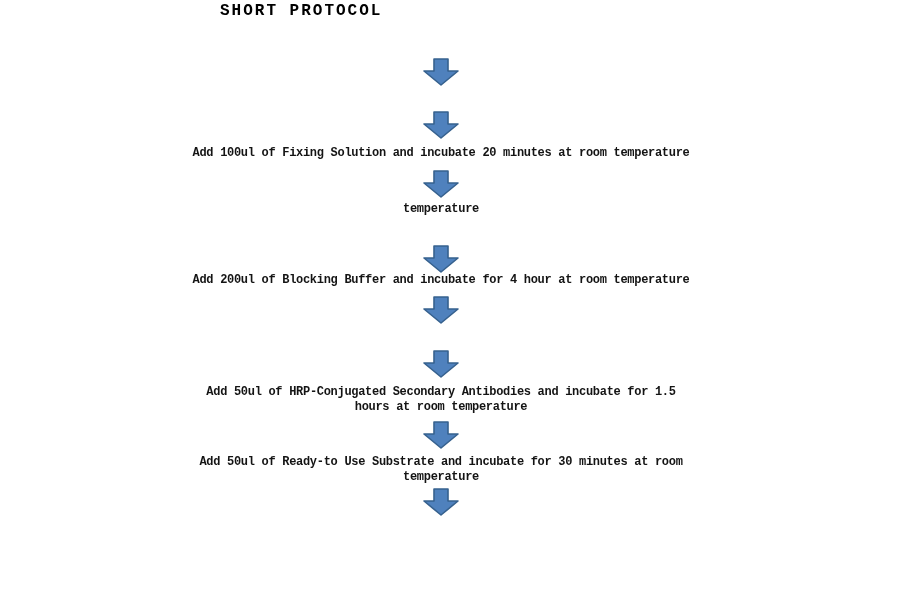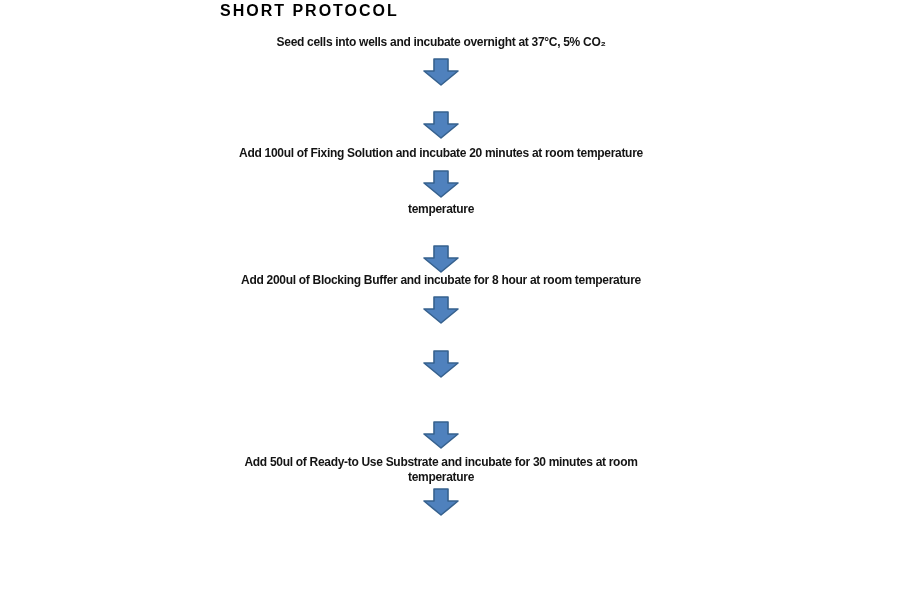--- a/index.html
+++ b/index.html
@@ -5,21 +5,21 @@
   html, body {
     margin: 0;
     padding: 0;
     background: #ffffff;
   }
   .canvas {
     position: relative;
     width: 900px;
     height: 542px;
     background: var(--background, #ffffff);
-    font-family: Liberation Sans, sans-serif;
+    font-family: Liberation Mono, monospace;
     overflow: hidden;
   }
   .title {
     position: absolute;
     left: 220px;
     top: 2px;
     margin: 0;
     font-size: 16px;
     font-weight: bold;
     letter-spacing: 2px;
@@ -57,23 +57,20 @@
     stroke-linejoin: round;
   }
 </style>
 </head>
 <body>
 
 <div class="canvas">
 
   <h1 class="title">SHORT PROTOCOL</h1>
 
-  <div class="step" style="top:35px">
-    <div>Seed cells into wells and incubate overnight at 37°C, 5% CO₂</div>
-  </div>
 
   <div class="arrow" style="top:58px">
     <svg viewBox="0 0 38 28" aria-hidden="true">
         <path d="M12 1 H26 V13 H36 L19 27 L2 13 H12 Z"></path>
       </svg>
   </div>
 
 
   <div class="arrow" style="top:111px">
     <svg viewBox="0 0 38 28" aria-hidden="true">
@@ -95,36 +92,40 @@
     <div>temperature</div>
   </div>
 
   <div class="arrow" style="top:245px">
     <svg viewBox="0 0 38 28" aria-hidden="true">
         <path d="M12 1 H26 V13 H36 L19 27 L2 13 H12 Z"></path>
       </svg>
   </div>
 
   <div class="step" style="top:273px">
-    <div>Add 200ul of Blocking Buffer and incubate for 8 hour at room temperature</div>
+    <div>Add 200ul of Blocking Buffer and incubate for 4 hour at room temperature</div>
   </div>
 
   <div class="arrow" style="top:296px">
     <svg viewBox="0 0 38 28" aria-hidden="true">
         <path d="M12 1 H26 V13 H36 L19 27 L2 13 H12 Z"></path>
       </svg>
   </div>
 
 
   <div class="arrow" style="top:350px">
     <svg viewBox="0 0 38 28" aria-hidden="true">
         <path d="M12 1 H26 V13 H36 L19 27 L2 13 H12 Z"></path>
       </svg>
   </div>
 
+  <div class="step" style="top:385px">
+    <div>Add 50ul of HRP-Conjugated Secondary Antibodies and incubate for 1.5</div>
+    <div>hours at room temperature</div>
+  </div>
 
   <div class="arrow" style="top:421px">
     <svg viewBox="0 0 38 28" aria-hidden="true">
         <path d="M12 1 H26 V13 H36 L19 27 L2 13 H12 Z"></path>
       </svg>
   </div>
 
   <div class="step" style="top:455px">
     <div>Add 50ul of Ready-to Use Substrate and incubate for 30 minutes at room</div>
     <div>temperature</div>

